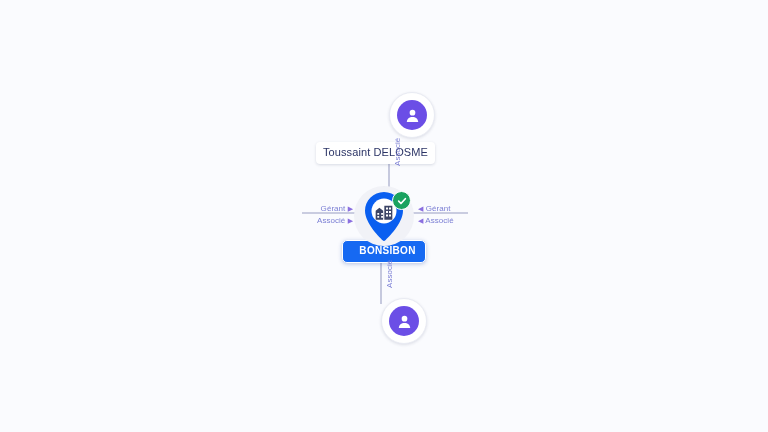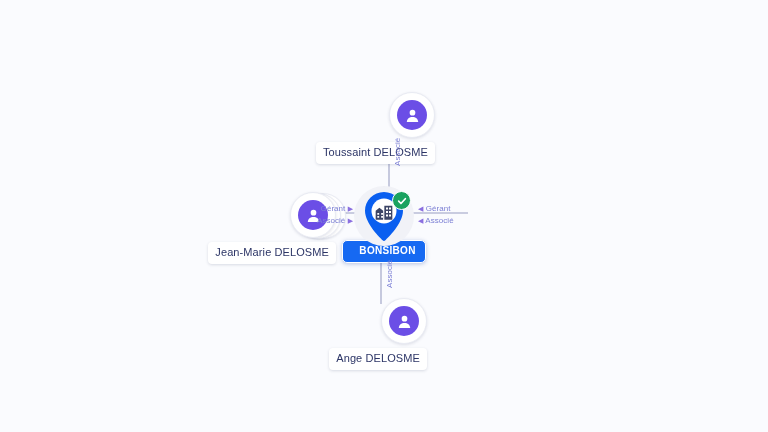--- a/index.html
+++ b/index.html
@@ -200,35 +200,20 @@
         </div>
       </div>
     </div>
     <div class="node-label">Toussaint DELOSME</div>
   </div>
 
   <div class="edge-label vertical rot-left" style="left:392px; top:166px;">
     <span>Associé</span>
   </div>
 
-  <div class="node" style="left:236px; top:192px; width:100px;">
-    <div class="avatar-wrap">
-      <div class="stack-card s1"></div>
-      <div class="stack-card s2"></div>
-      <div class="avatar-ring">
-        <div class="avatar-disc">
-          <svg width="17" height="17" viewBox="0 0 24 24" fill="#ffffff">
-            <circle cx="12" cy="8" r="4"></circle>
-            <path d="M4 21c0-4.2 3.6-7 8-7s8 2.8 8 7z"></path>
-          </svg>
-        </div>
-      </div>
-    </div>
-    <div class="node-label">Jean-Marie DELOSME</div>
-  </div>
 
   <div class="edge-label" style="left:317px; top:203px; text-align:right;">
     <div>
       <span>Gérant</span>
       <span class="arrow">▶</span>
     </div>
     <div>
       <span>Associé</span>
       <span class="arrow">▶</span>
     </div>
@@ -276,16 +261,15 @@
     <div class="avatar-wrap">
       <div class="avatar-ring">
         <div class="avatar-disc">
           <svg width="17" height="17" viewBox="0 0 24 24" fill="#ffffff">
             <circle cx="12" cy="8" r="4"></circle>
             <path d="M4 21c0-4.2 3.6-7 8-7s8 2.8 8 7z"></path>
           </svg>
         </div>
       </div>
     </div>
-    <div class="node-label">Ange DELOSME</div>
   </div>
 
 </div>
 
 </body></html>

